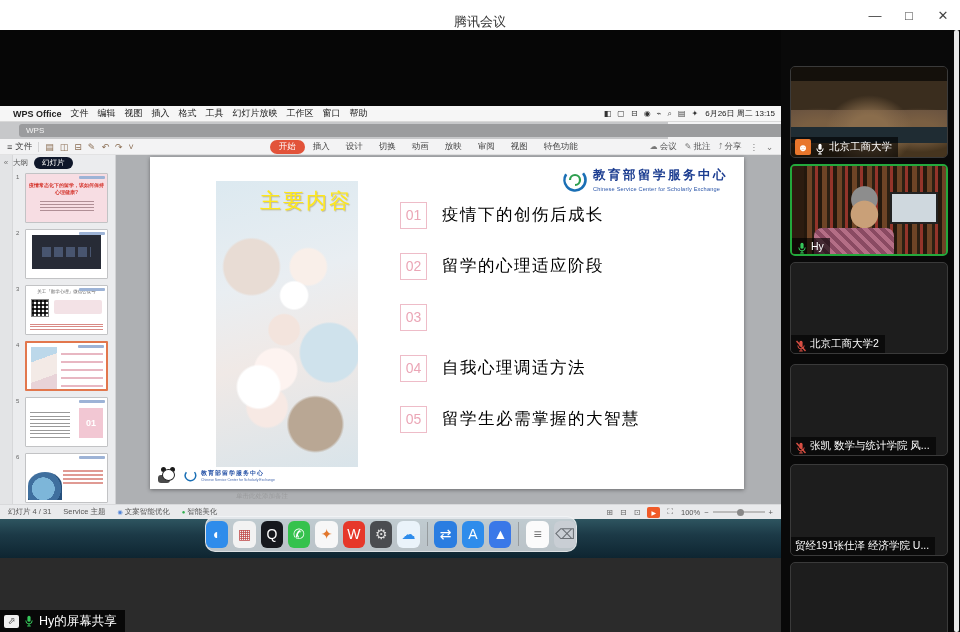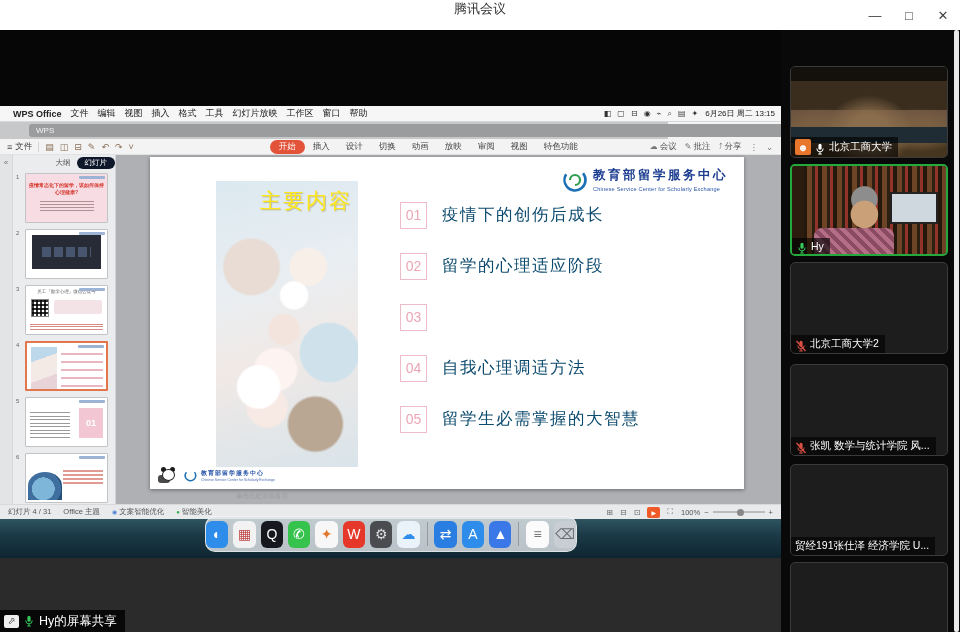--- a/index.html
+++ b/index.html
@@ -2,21 +2,21 @@
 <html><head>
 <meta charset="utf-8">
 <style>
   * { margin:0; padding:0; box-sizing:border-box; }
   html,body { width:960px; height:632px; overflow:hidden; background:#000;
     font-family:"Liberation Sans","DejaVu Sans",sans-serif; }
   .app { position:relative; width:960px; height:632px; background:#101010; }
 
   
   .titlebar { position:absolute; left:0; top:0; width:960px; height:44px; background:#ffffff;
-    display:flex; align-items:flex-start; justify-content:center; border-bottom:1px solid #e3e3e3; }
+    display:flex; align-items:center; justify-content:center; border-bottom:1px solid #e3e3e3; }
   .titlebar .title { font-size:13px; color:#333; }
   .win-controls { position:absolute; right:0; top:0; height:30px; display:flex; }
   .win-btn { width:34px; height:30px; display:flex; align-items:center; justify-content:center;
     color:#444; font-size:13px; cursor:pointer; }
 
   
   .content { position:absolute; left:0; top:30px; width:960px; height:602px; background:#0c0c0c; }
 
   
   .stage { position:absolute; left:0; top:0; width:781px; height:602px; background:#161616; }
@@ -29,21 +29,21 @@
   .macbar .apple { font-size:10px; margin-right:7px; }
   .macbar .appname { font-weight:bold; margin-right:9px; }
   .macbar .mitem { margin-right:9px; white-space:nowrap; }
   .macbar .spacer { flex:1; }
   .macbar .stat { margin-left:6px; color:#333; font-size:8px; }
   .macbar .clock { margin-left:7px; white-space:nowrap; font-size:8px; }
 
   
   .wps { position:absolute; left:0; top:92px; width:781px; height:397px; background:#f3f3f4; }
   .wps-tabbar { position:absolute; left:0; top:0; width:668px; height:17px; background:#c7c8ca;
-    display:flex; align-items:center; padding-left:10px; }
+    display:flex; align-items:center; padding-left:0; }
   .tl { width:8px; height:8px; border-radius:50%; margin-right:5px; }
   .tl.red{background:#f35f57} .tl.yel{background:#f8bd2f} .tl.grn{background:#39c53f}
   .wtab { height:13px; display:flex; align-items:center; font-size:8px; color:#333; padding:0 7px;
     border-radius:3px 3px 0 0; margin-left:4px; white-space:nowrap; cursor:pointer; }
   .wtab.app  { background:#9b9c9e; color:#f4f4f4; border-radius:3px; }
   .tab-flex { flex:1; }
   .promo-dot { width:9px; height:9px; border-radius:50%; background:#e2813a; margin-right:8px; }
 
   
   .ribbon { position:absolute; left:0; top:17px; width:781px; height:16px; background:#f3f3f4;
@@ -60,21 +60,21 @@
   .ract { display:flex; align-items:center; gap:2px; cursor:pointer; color:#555; white-space:nowrap; }
   .ract .ric { font-size:8px; color:#777; }
   .rmore { color:#777; cursor:pointer; }
 
   
   .wps-body { position:absolute; left:0; top:33px; width:781px; height:349px; }
   .collapse-col { position:absolute; left:0; top:0; width:13px; height:349px; background:#e3e4e6;
     font-size:8px; color:#777; text-align:center; padding-top:3px; border-right:1px solid #d6d7d9; }
   .panel { position:absolute; left:13px; top:0; width:103px; height:349px; background:#ebecee;
     border-right:1px solid #d2d3d5; overflow:hidden; }
-  .panel-tabs { display:flex; align-items:center; justify-content:flex-end; gap:6px; height:15px; font-size:7.5px; color:#555; }
+  .panel-tabs { display:flex; align-items:center; justify-content:flex-start; gap:6px; height:15px; font-size:7.5px; color:#555; }
   .ptab { cursor:pointer; }
   .ptab.active { background:#0f172a; color:#fff; border-radius:7px; padding:1px 8px; }
   .thumb-row { position:relative; margin:3px 4px 6px 12px; }
   .thumb-num { position:absolute; left:-9px; top:1px; font-size:6px; color:#666; }
   .thumb { width:83px; height:50px; background:#fff; border:1px solid #c2c3c5; border-radius:1px;
     position:relative; overflow:hidden; cursor:pointer; }
   .thumb.active { border:2px solid #e2774d; }
 
   
   .t1 { background:#f7dde3; }
@@ -126,21 +126,21 @@
   .slide-title { position:absolute; left:110px; top:30px; color:#ffe818; font-weight:normal;
     font-size:21px; letter-spacing:2px; text-shadow:1px 1px 1px rgba(120,90,0,.35); }
   .slide-logo { position:absolute; right:16px; top:10px; display:flex; align-items:flex-start; gap:5px; }
   .logo-swirl { width:26px; height:26px; flex:0 0 auto; }
   .slide-logo .lg-cn { color:#1d3e91; font-weight:bold; font-size:12.5px; letter-spacing:2.5px; white-space:nowrap; }
   .slide-logo .lg-en { color:#2a55a8; font-size:5.6px; letter-spacing:.2px; white-space:nowrap; margin-top:2px; }
   .agenda { position:absolute; left:250px; top:44px; }
   .agenda-row { display:flex; align-items:center; margin-bottom:23px; height:28px; }
   .num-box { width:27px; height:27px; border:1px solid #eebcc8; color:#eba6b6; font-size:14px;
     display:flex; align-items:center; justify-content:center; flex:0 0 auto; }
-  .agenda-text { margin-left:15px; font-size:16.5px; color:#0c4a6e; letter-spacing:1.5px; white-space:nowrap; }
+  .agenda-text { margin-left:15px; font-size:16.5px; color:#000000; letter-spacing:1.5px; white-space:nowrap; }
   .slide-foot { position:absolute; left:8px; bottom:6px; display:flex; align-items:center; gap:4px; }
   .panda { width:22px; height:16px; position:relative; }
   .panda .head { position:absolute; left:4px; top:2px; width:13px; height:12px; background:#fff;
     border:1px solid #222; border-radius:50%; }
   .panda .ear1,.panda .ear2 { position:absolute; width:5px; height:5px; background:#1a1a1a; border-radius:50%; top:0; }
   .panda .ear1{left:3px} .panda .ear2{left:12px}
   .panda .body { position:absolute; left:0; top:8px; width:12px; height:8px; background:#4a4a4a; border-radius:3px; }
   .foot-swirl { width:13px; height:13px; }
   .slide-foot .f-cn { color:#2a55a8; font-size:6px; font-weight:bold; letter-spacing:1px; }
   .slide-foot .f-en { color:#4a6cb0; font-size:3.5px; }
@@ -440,21 +440,21 @@
                   <div class="f-en">Chinese Service Center for Scholarly Exchange</div>
                 </div>
               </div>
             </div>
             <div class="notes-hint">单击此处添加备注</div>
           </div>
         </div>
 
         <div class="statusbar">
           <span class="s-item">幻灯片 4 / 31</span>
-          <span class="s-item">Office 主题</span>
+          <span class="s-item">Service 主题</span>
           <span class="s-item s-blue">文案智能优化</span>
           <span class="s-item s-green">智能美化</span>
           <span class="flex"></span>
           <span id="view-icons" style="display:flex;">
               <span class="view-ic">⊞</span>
               <span class="view-ic">⊟</span>
               <span class="view-ic">⊡</span>
             </span>
           <span class="play-btn">▶</span>
           <span class="view-ic">⛶</span>

